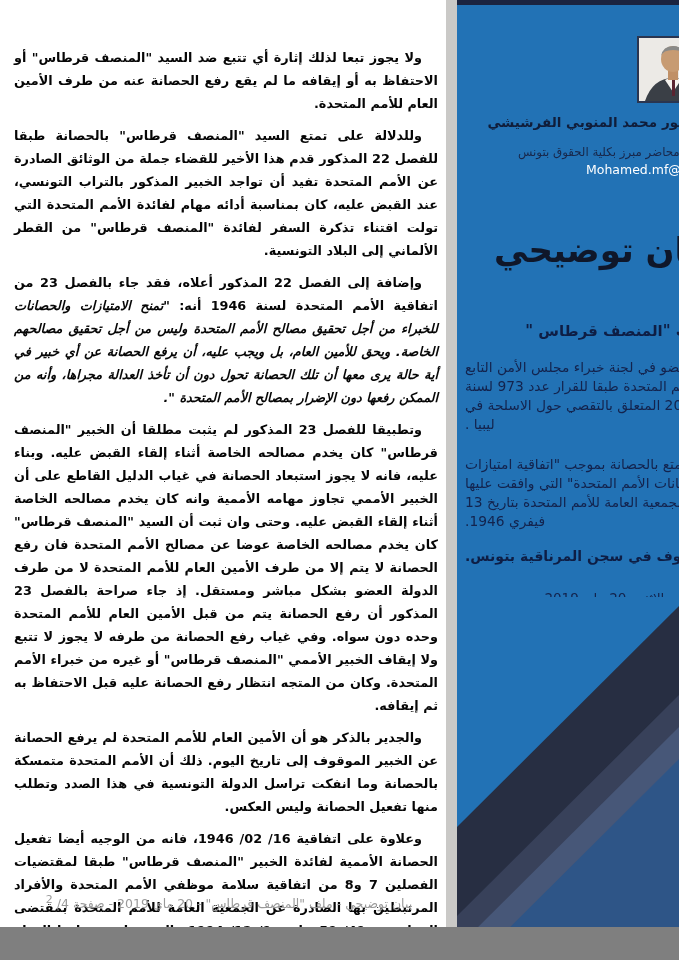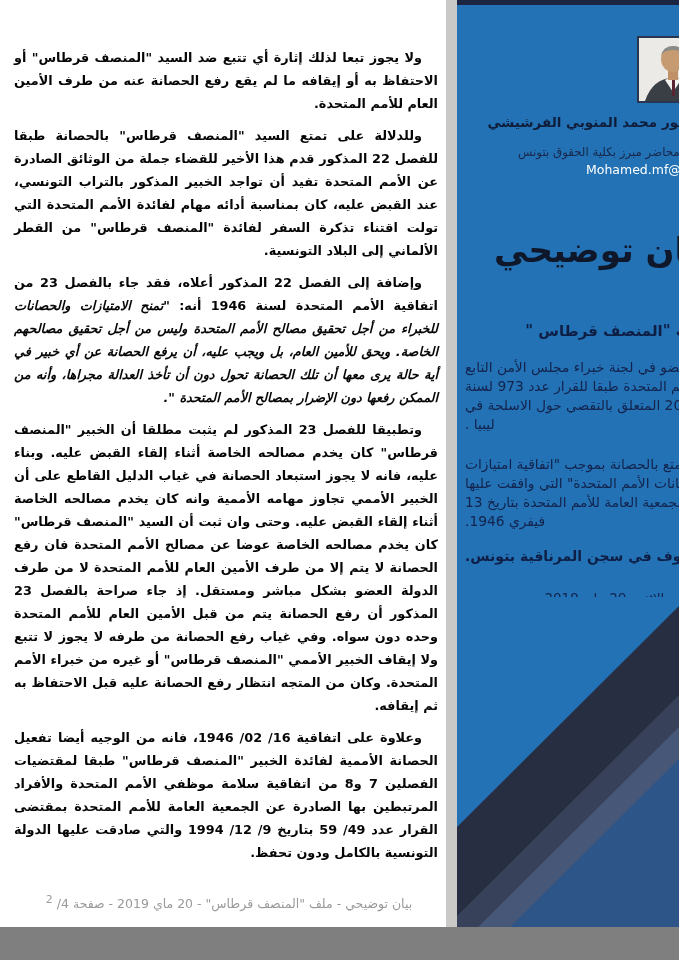--- a/index.html
+++ b/index.html
@@ -81,20 +81,21 @@
   }
 </style>
 </head>
 <body>
 
 <div class="main-col">
   <p><span>ولا يجوز تبعا لذلك إثارة أي تتبع ضد السيد "المنصف قرطاس" أو الاحتفاظ به أو إيقافه ما لم يقع رفع الحصانة عنه من طرف الأمين العام للأمم المتحدة.</span></p>
   <p><span>وللدلالة على تمتع السيد "المنصف قرطاس" بالحصانة طبقا للفصل 22 المذكور قدم هذا الأخير للقضاء جملة من الوثائق الصادرة عن الأمم المتحدة تفيد أن تواجد الخبير المذكور بالتراب التونسي، عند القبض عليه، كان بمناسبة أدائه مهام لفائدة الأمم المتحدة التي تولت اقتناء تذكرة السفر لفائدة "المنصف قرطاس" من القطر الألماني إلى البلاد التونسية.</span></p>
   <p><span>وإضافة إلى الفصل 22 المذكور أعلاه، فقد جاء بالفصل 23 من اتفاقية الأمم المتحدة لسنة 1946 أنه: </span><span class="quote-italic">"تمنح الامتيازات والحصانات للخبراء من أجل تحقيق مصالح الأمم المتحدة وليس من أجل تحقيق مصالحهم الخاصة. ويحق للأمين العام، بل ويجب عليه، أن يرفع الحصانة عن أي خبير في أية حالة يرى معها أن تلك الحصانة تحول دون أن تأخذ العدالة مجراها، وأنه من الممكن رفعها دون الإضرار بمصالح الأمم المتحدة ".</span></p>
   <p><span>وتطبيقا للفصل 23 المذكور لم يثبت مطلقا أن الخبير "المنصف قرطاس" كان يخدم مصالحه الخاصة أثناء إلقاء القبض عليه. وبناء عليه، فانه لا يجوز استبعاد الحصانة في غياب الدليل القاطع على أن الخبير الأممي تجاوز مهامه الأممية وانه كان يخدم مصالحه الخاصة أثناء إلقاء القبض عليه. وحتى وان ثبت أن السيد "المنصف قرطاس" كان يخدم مصالحه الخاصة عوضا عن مصالح الأمم المتحدة فان رفع الحصانة لا يتم إلا من طرف الأمين العام للأمم المتحدة لا من طرف الدولة العضو بشكل مباشر ومستقل. إذ جاء صراحة بالفصل 23 المذكور أن رفع الحصانة يتم من قبل الأمين العام للأمم المتحدة وحده دون سواه. وفي غياب رفع الحصانة من طرفه لا يجوز لا تتبع ولا إيقاف الخبير الأممي "المنصف قرطاس" أو غيره من خبراء الأمم المتحدة. وكان من المتجه انتظار رفع الحصانة عليه قبل الاحتفاظ به ثم إيقافه.</span></p>
+  <p><span>والجدير بالذكر هو أن الأمين العام للأمم المتحدة لم يرفع الحصانة عن الخبير الموقوف إلى تاريخ اليوم. ذلك أن الأمم المتحدة متمسكة بالحصانة وما انفكت تراسل الدولة التونسية في هذا الصدد وتطلب منها تفعيل الحصانة وليس العكس.</span></p>
   <p><span>وعلاوة على اتفاقية 16/ 02/ 1946، فانه من الوجيه أيضا تفعيل الحصانة الأممية لفائدة الخبير "المنصف قرطاس" طبقا لمقتضيات الفصلين 7 و8 من اتفاقية سلامة موظفي الأمم المتحدة والأفراد المرتبطين بها الصادرة عن الجمعية العامة للأمم المتحدة بمقتضى القرار عدد 49/ 59 بتاريخ 9/ 12/ 1994 والتي صادقت عليها الدولة التونسية بالكامل ودون تحفظ.</span></p>
 
 </div>
 
 <div class="footer">
   <span>بيان توضيحي - ملف "المنصف قرطاس" - 20 ماي 2019 - صفحة 4/ </span><span class="pg-sup">2</span>
 </div>
 
 <div class="divider-strip"></div>
 <div class="bottom-bar"></div>

